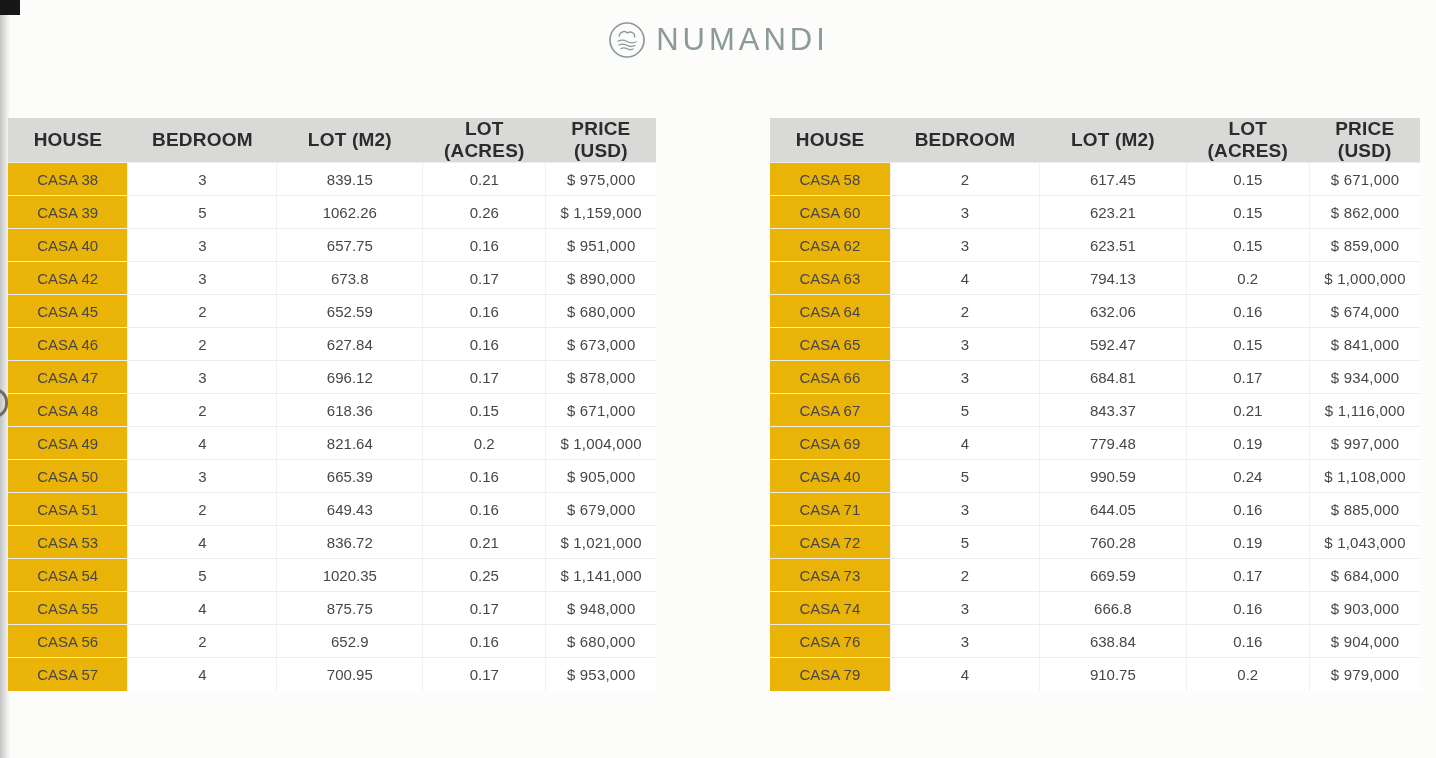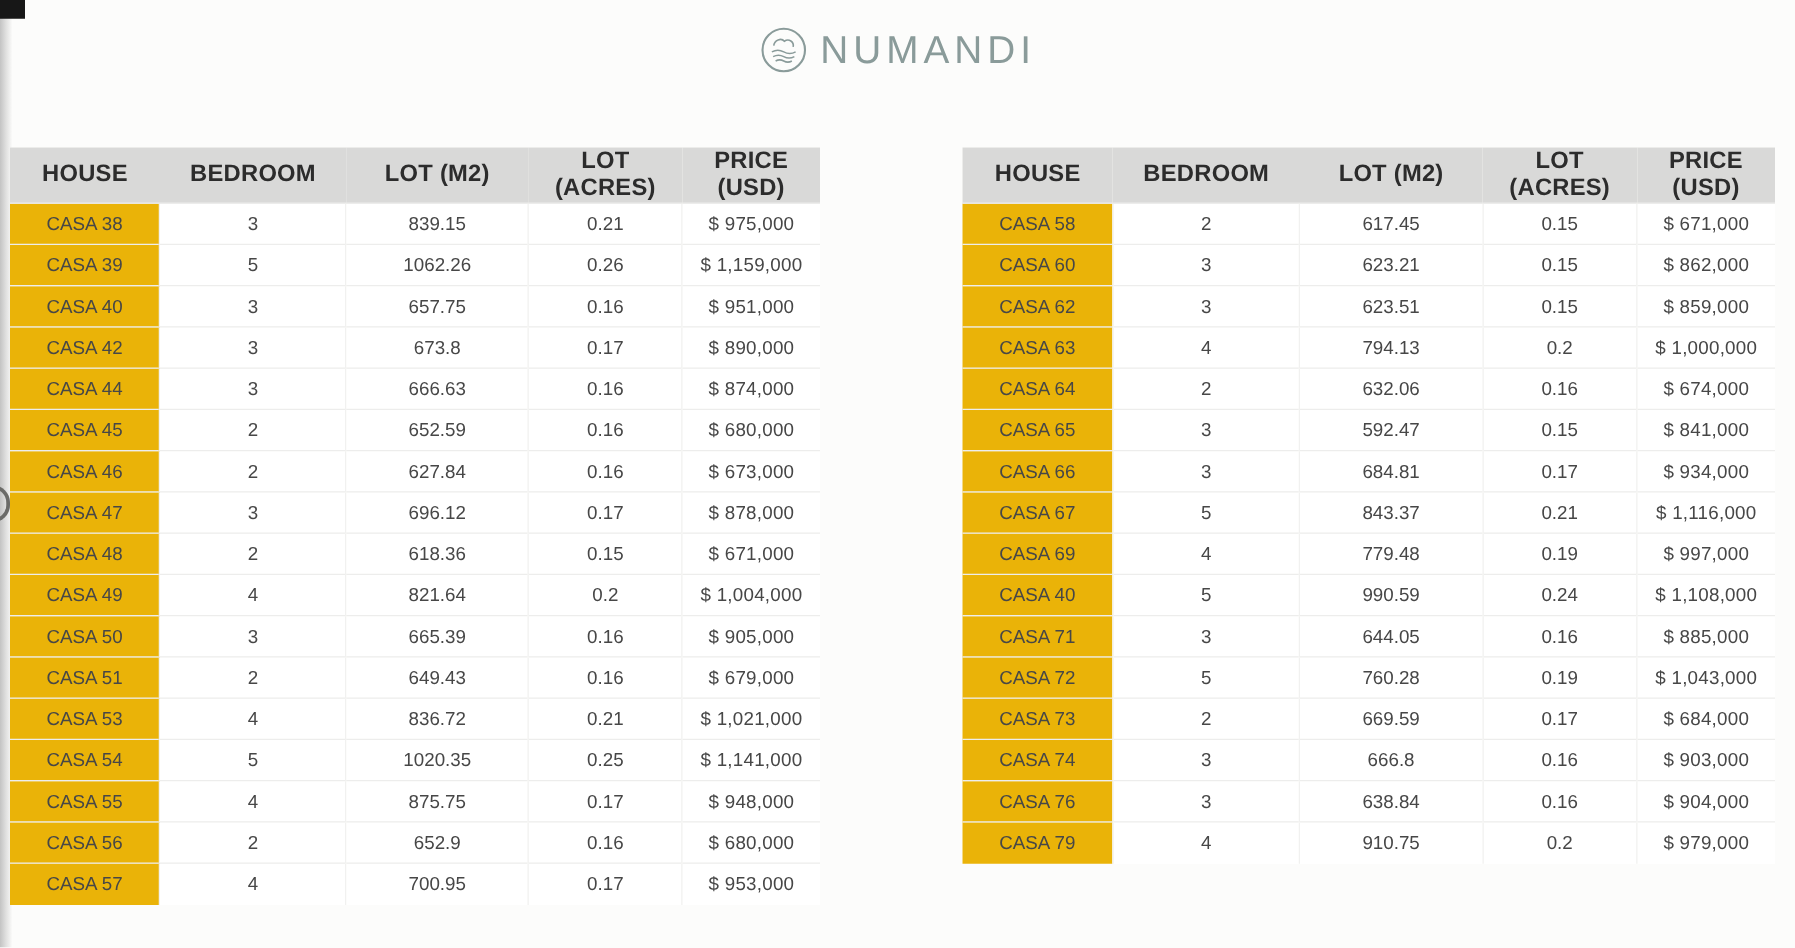--- a/index.html
+++ b/index.html
@@ -118,27 +118,20 @@
         <td>$ 951,000</td>
       </tr>
       <tr>
         <td>CASA 42</td>
         <td>3</td>
         <td>673.8</td>
         <td>0.17</td>
         <td>$ 890,000</td>
       </tr>
       <tr>
-        <td>CASA 44</td>
-        <td>3</td>
-        <td>666.63</td>
-        <td>0.16</td>
-        <td>$ 874,000</td>
-      </tr>
-      <tr>
         <td>CASA 45</td>
         <td>2</td>
         <td>652.59</td>
         <td>0.16</td>
         <td>$ 680,000</td>
       </tr>
       <tr>
         <td>CASA 46</td>
         <td>2</td>
         <td>627.84</td>

